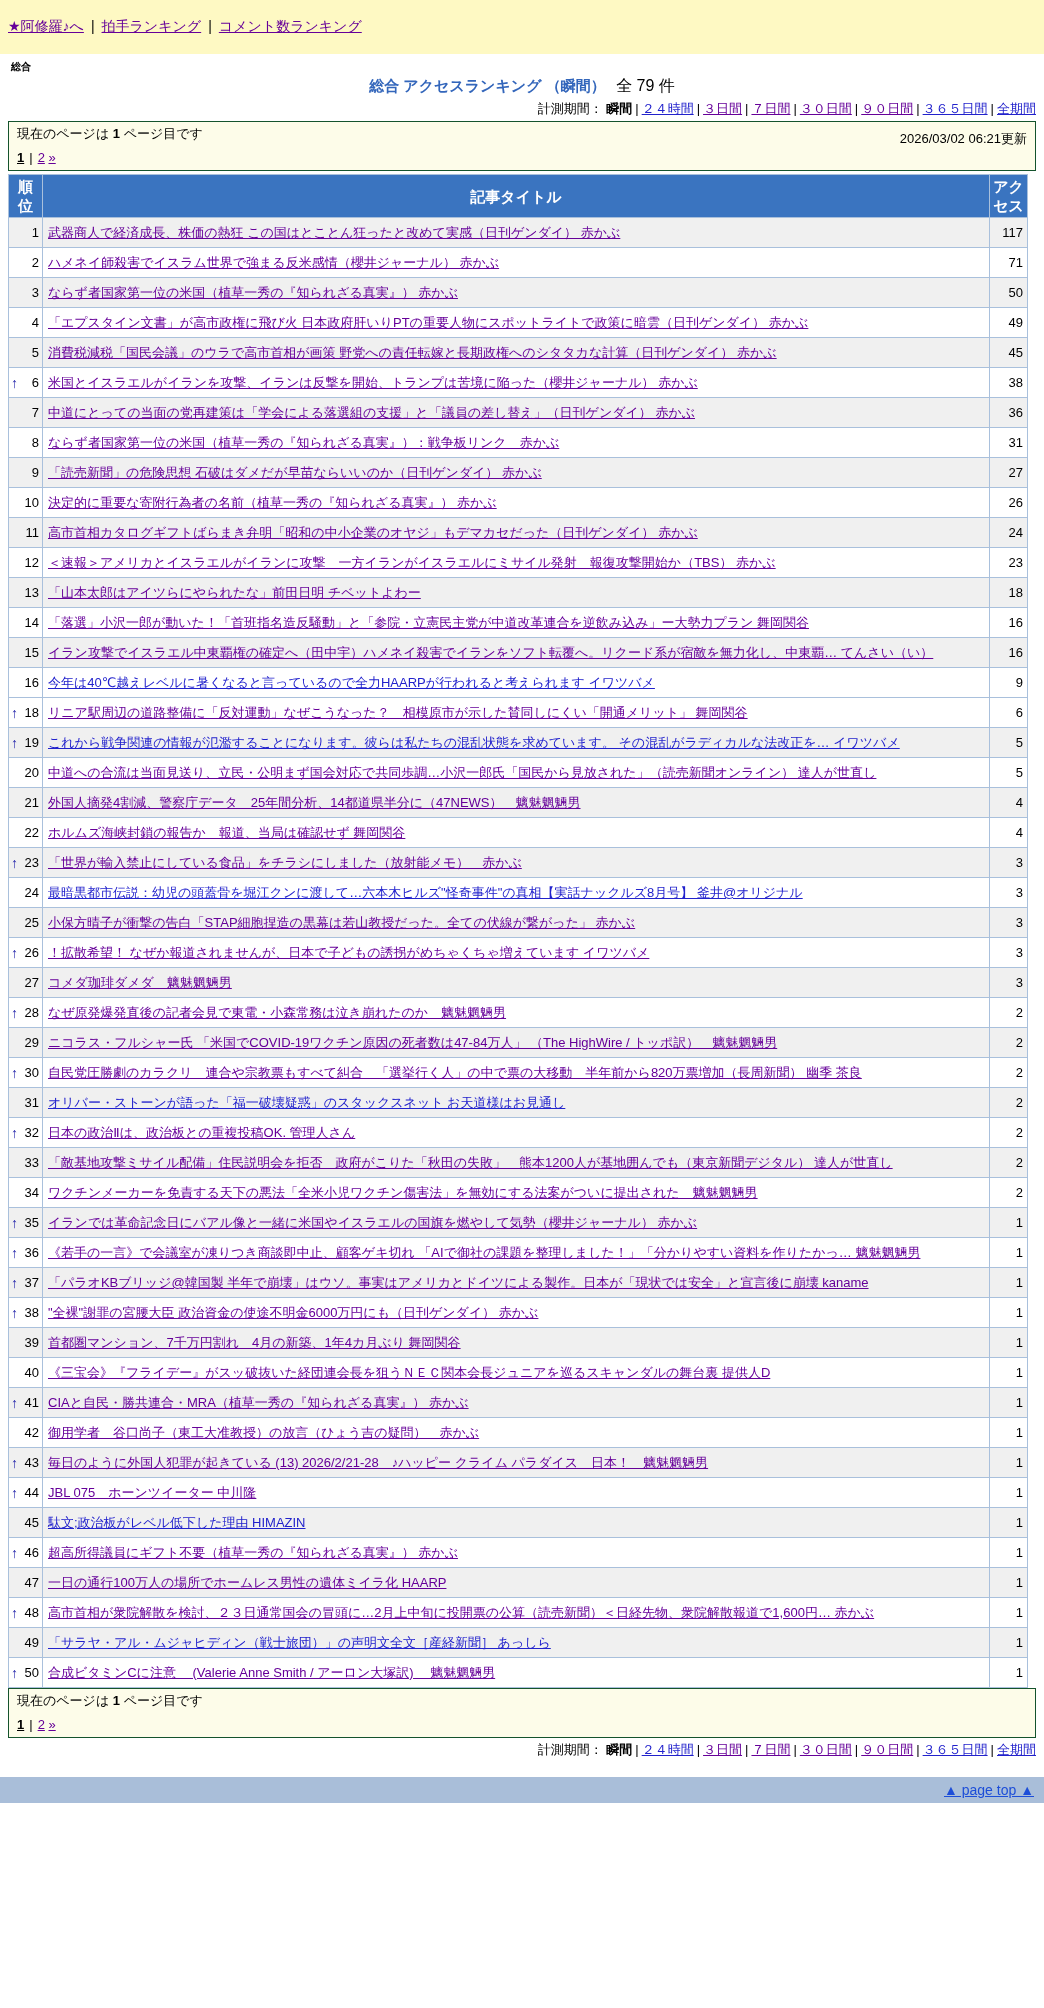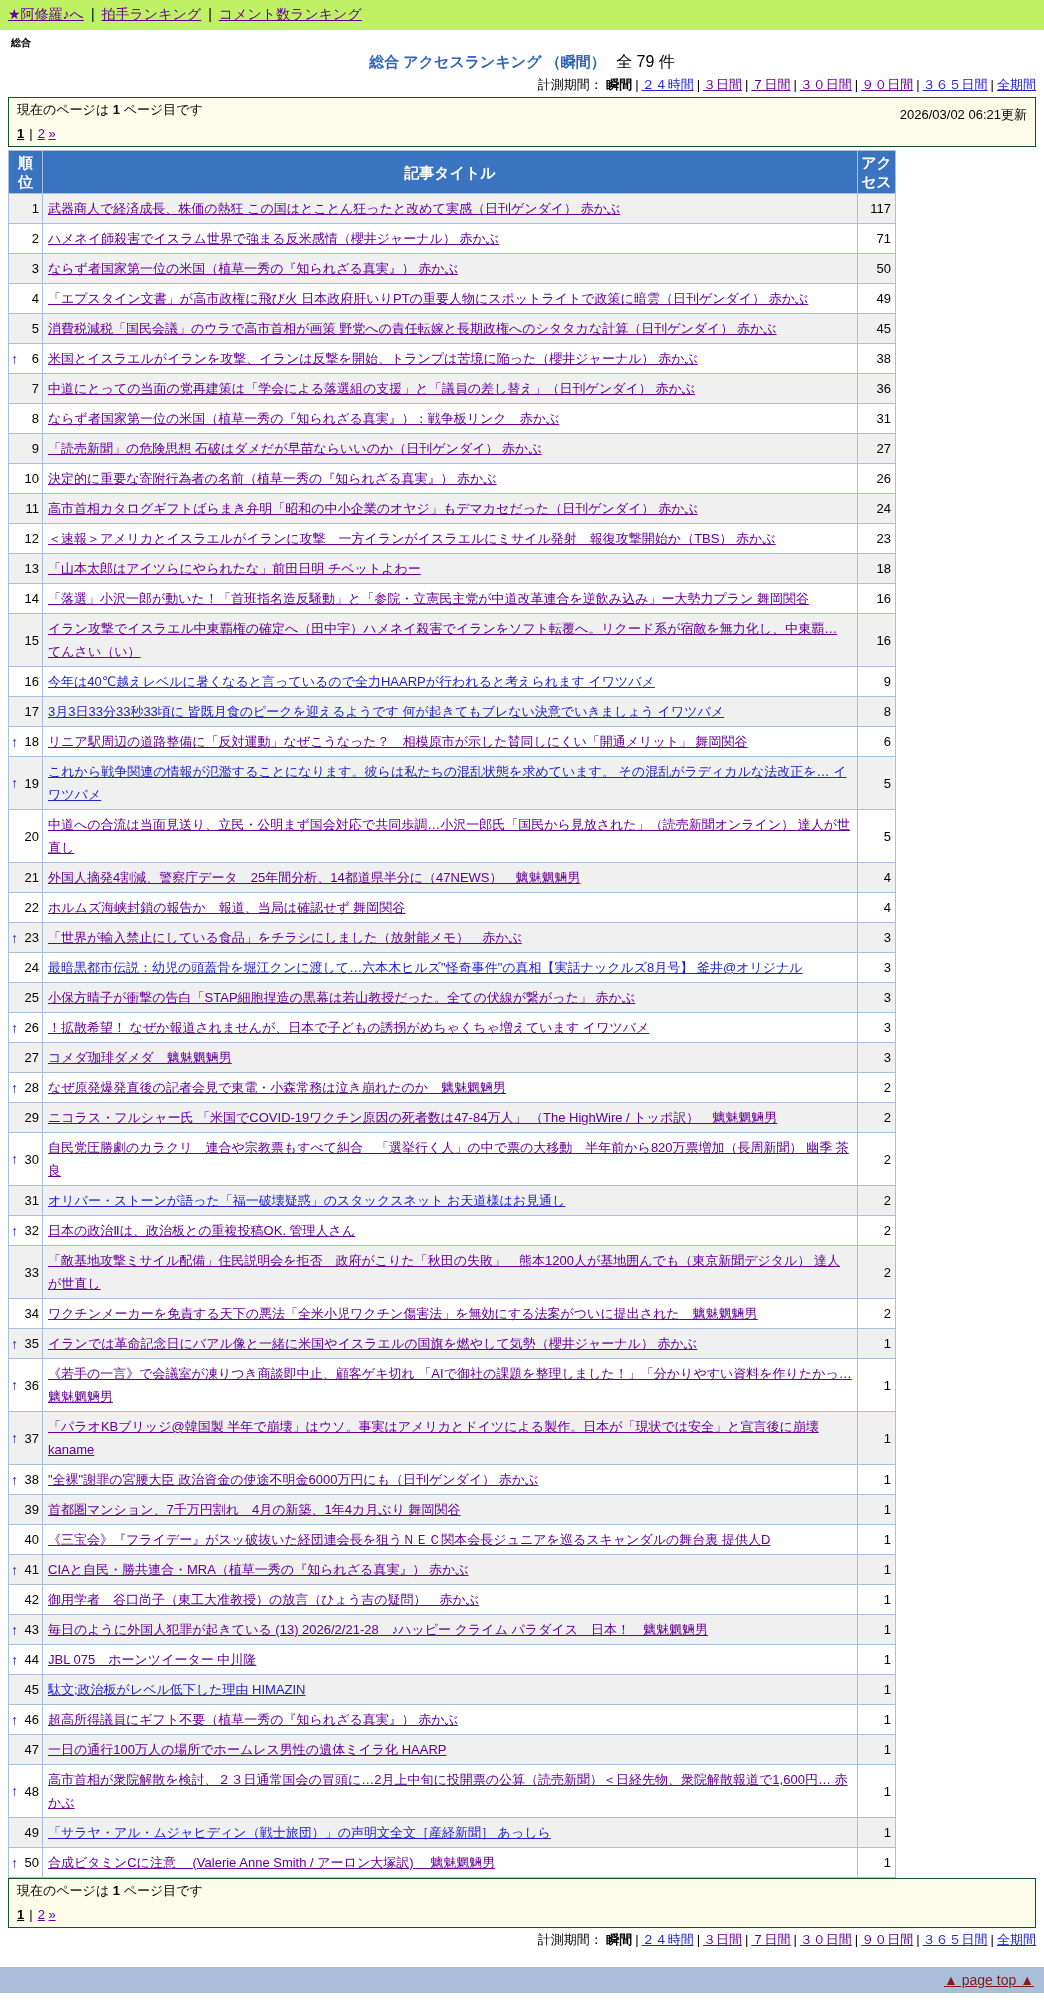--- a/index.html
+++ b/index.html
@@ -1,18 +1,18 @@
 <!DOCTYPE html>
 <html><head>
 <meta charset="utf-8">
 <style>
   html,body{margin:0;padding:0;background:#ffffff;}
   body{width:1044px;min-height:2008px;font-family:"Liberation Sans","DejaVu Sans",sans-serif;color:#000;}
   
-  .topnav{background:#bef264;padding:6px 8px;font-size:14px;}
+  .topnav{background:#fef9c3;padding:18px 8px;font-size:14px;}
   .topnav a{color:#660099;text-decoration:underline;}
   .topnav .sep{color:#000;margin:0 7px;}
   
   .category{font-size:10px;font-weight:bold;margin:6px 0 0 11px;}
   .title-line{text-align:center;margin-top:2px;}
   .page-title{color:#3366BB;font-weight:bold;font-size:15px;}
   .total-count{font-size:16px;margin-left:6px;}
   
   .period-line{margin:3px 8px;text-align:right;font-size:13px;}
   .plabel-prefix{font-weight:normal;}
@@ -22,34 +22,34 @@
   .psep{color:#000;margin:0 3px;}
   
   .pagebox{margin:0 8px 3px;background:#FDFCE9;border:1px solid #14532d;padding:3px 8px 5px;font-size:13px;position:relative;}
   .pagebox .updated{position:absolute;right:8px;top:8px;}
   .pagebox .pnum{font-weight:bold;}
   .pagelinks{margin-top:7px;}
   .pagelinks .cur{font-weight:bold;text-decoration:underline;color:#000;}
   .pagelinks a{color:#660099;text-decoration:underline;}
   .pagelinks .sep2{margin:0 5px;}
   
-  table.ranking{border-collapse:collapse;margin:0 8px;width:888px;table-layout:fixed;}
+  table.ranking{border-collapse:collapse;margin:0 8px;width:1020px;table-layout:fixed;}
   .ranking th,.ranking td{border:1px solid #A9C0DC;}
   .ranking th{background:#3A74C0;color:#fff;font-size:15px;font-weight:bold;padding:2px;line-height:19px;text-align:center;}
   .cell-rank{text-align:right;padding:3px;font-size:13px;position:relative;white-space:nowrap;vertical-align:middle;}
   .up{position:absolute;left:2px;top:50%;transform:translateY(-50%);color:#2222AA;font-weight:bold;font-size:14px;}
   .cell-title{padding:3px 5px;font-size:13px;line-height:23px;vertical-align:middle;}
   a.article{color:#660099;text-decoration:underline;}
   a.article.new{color:#2222CC;}
   .cell-access{text-align:right;padding:3px 4px;font-size:13px;vertical-align:middle;}
   tr.odd td{background:#F0F0F0;}
   tr.even td{background:#FFFFFF;}
   
   .pagetop-bar{margin-top:18px;background:#A9BED9;padding:5px 10px;text-align:right;font-size:14px;}
-  .pagetop-bar a{color:#7f1d1d;text-decoration:underline;}
+  .pagetop-bar a{color:#1d4ed8;text-decoration:underline;}
 </style>
 </head>
 <body>
 
 <div class="topnav">
   <a href="#">★阿修羅♪へ</a><span class="sep">|</span><a href="#">拍手ランキング</a><span class="sep">|</span><a href="#">コメント数ランキング</a>
 </div>
 
 <div class="category">総合</div>
 
@@ -178,25 +178,20 @@
     <td class="cell-title"><a href="#" class="article">イラン攻撃でイスラエル中東覇権の確定へ（田中宇）ハメネイ殺害でイランをソフト転覆へ。リクード系が宿敵を無力化し、中東覇… てんさい（い）</a></td>
     <td class="cell-access">16</td>
   </tr>
 
   <tr class="even">
     <td class="cell-rank"><span class="up"></span><span>16</span></td>
     <td class="cell-title"><a href="#" class="article new">今年は40℃越えレベルに暑くなると言っているので全力HAARPが行われると考えられます イワツバメ</a></td>
     <td class="cell-access">9</td>
   </tr>
 
-  <tr class="odd">
-    <td class="cell-rank"><span class="up"></span><span>17</span></td>
-    <td class="cell-title"><a href="#" class="article new">3月3日33分33秒33頃に 皆既月食のピークを迎えるようです 何が起きてもブレない決意でいきましょう イワツバメ</a></td>
-    <td class="cell-access">8</td>
-  </tr>
 
   <tr class="even">
     <td class="cell-rank"><span class="up">↑</span><span>18</span></td>
     <td class="cell-title"><a href="#" class="article">リニア駅周辺の道路整備に「反対運動」なぜこうなった？　相模原市が示した賛同しにくい「開通メリット」 舞岡関谷</a></td>
     <td class="cell-access">6</td>
   </tr>
 
   <tr class="odd">
     <td class="cell-rank"><span class="up">↑</span><span>19</span></td>
     <td class="cell-title"><a href="#" class="article new">これから戦争関連の情報が氾濫することになります。彼らは私たちの混乱状態を求めています。 その混乱がラディカルな法改正を… イワツバメ</a></td>

